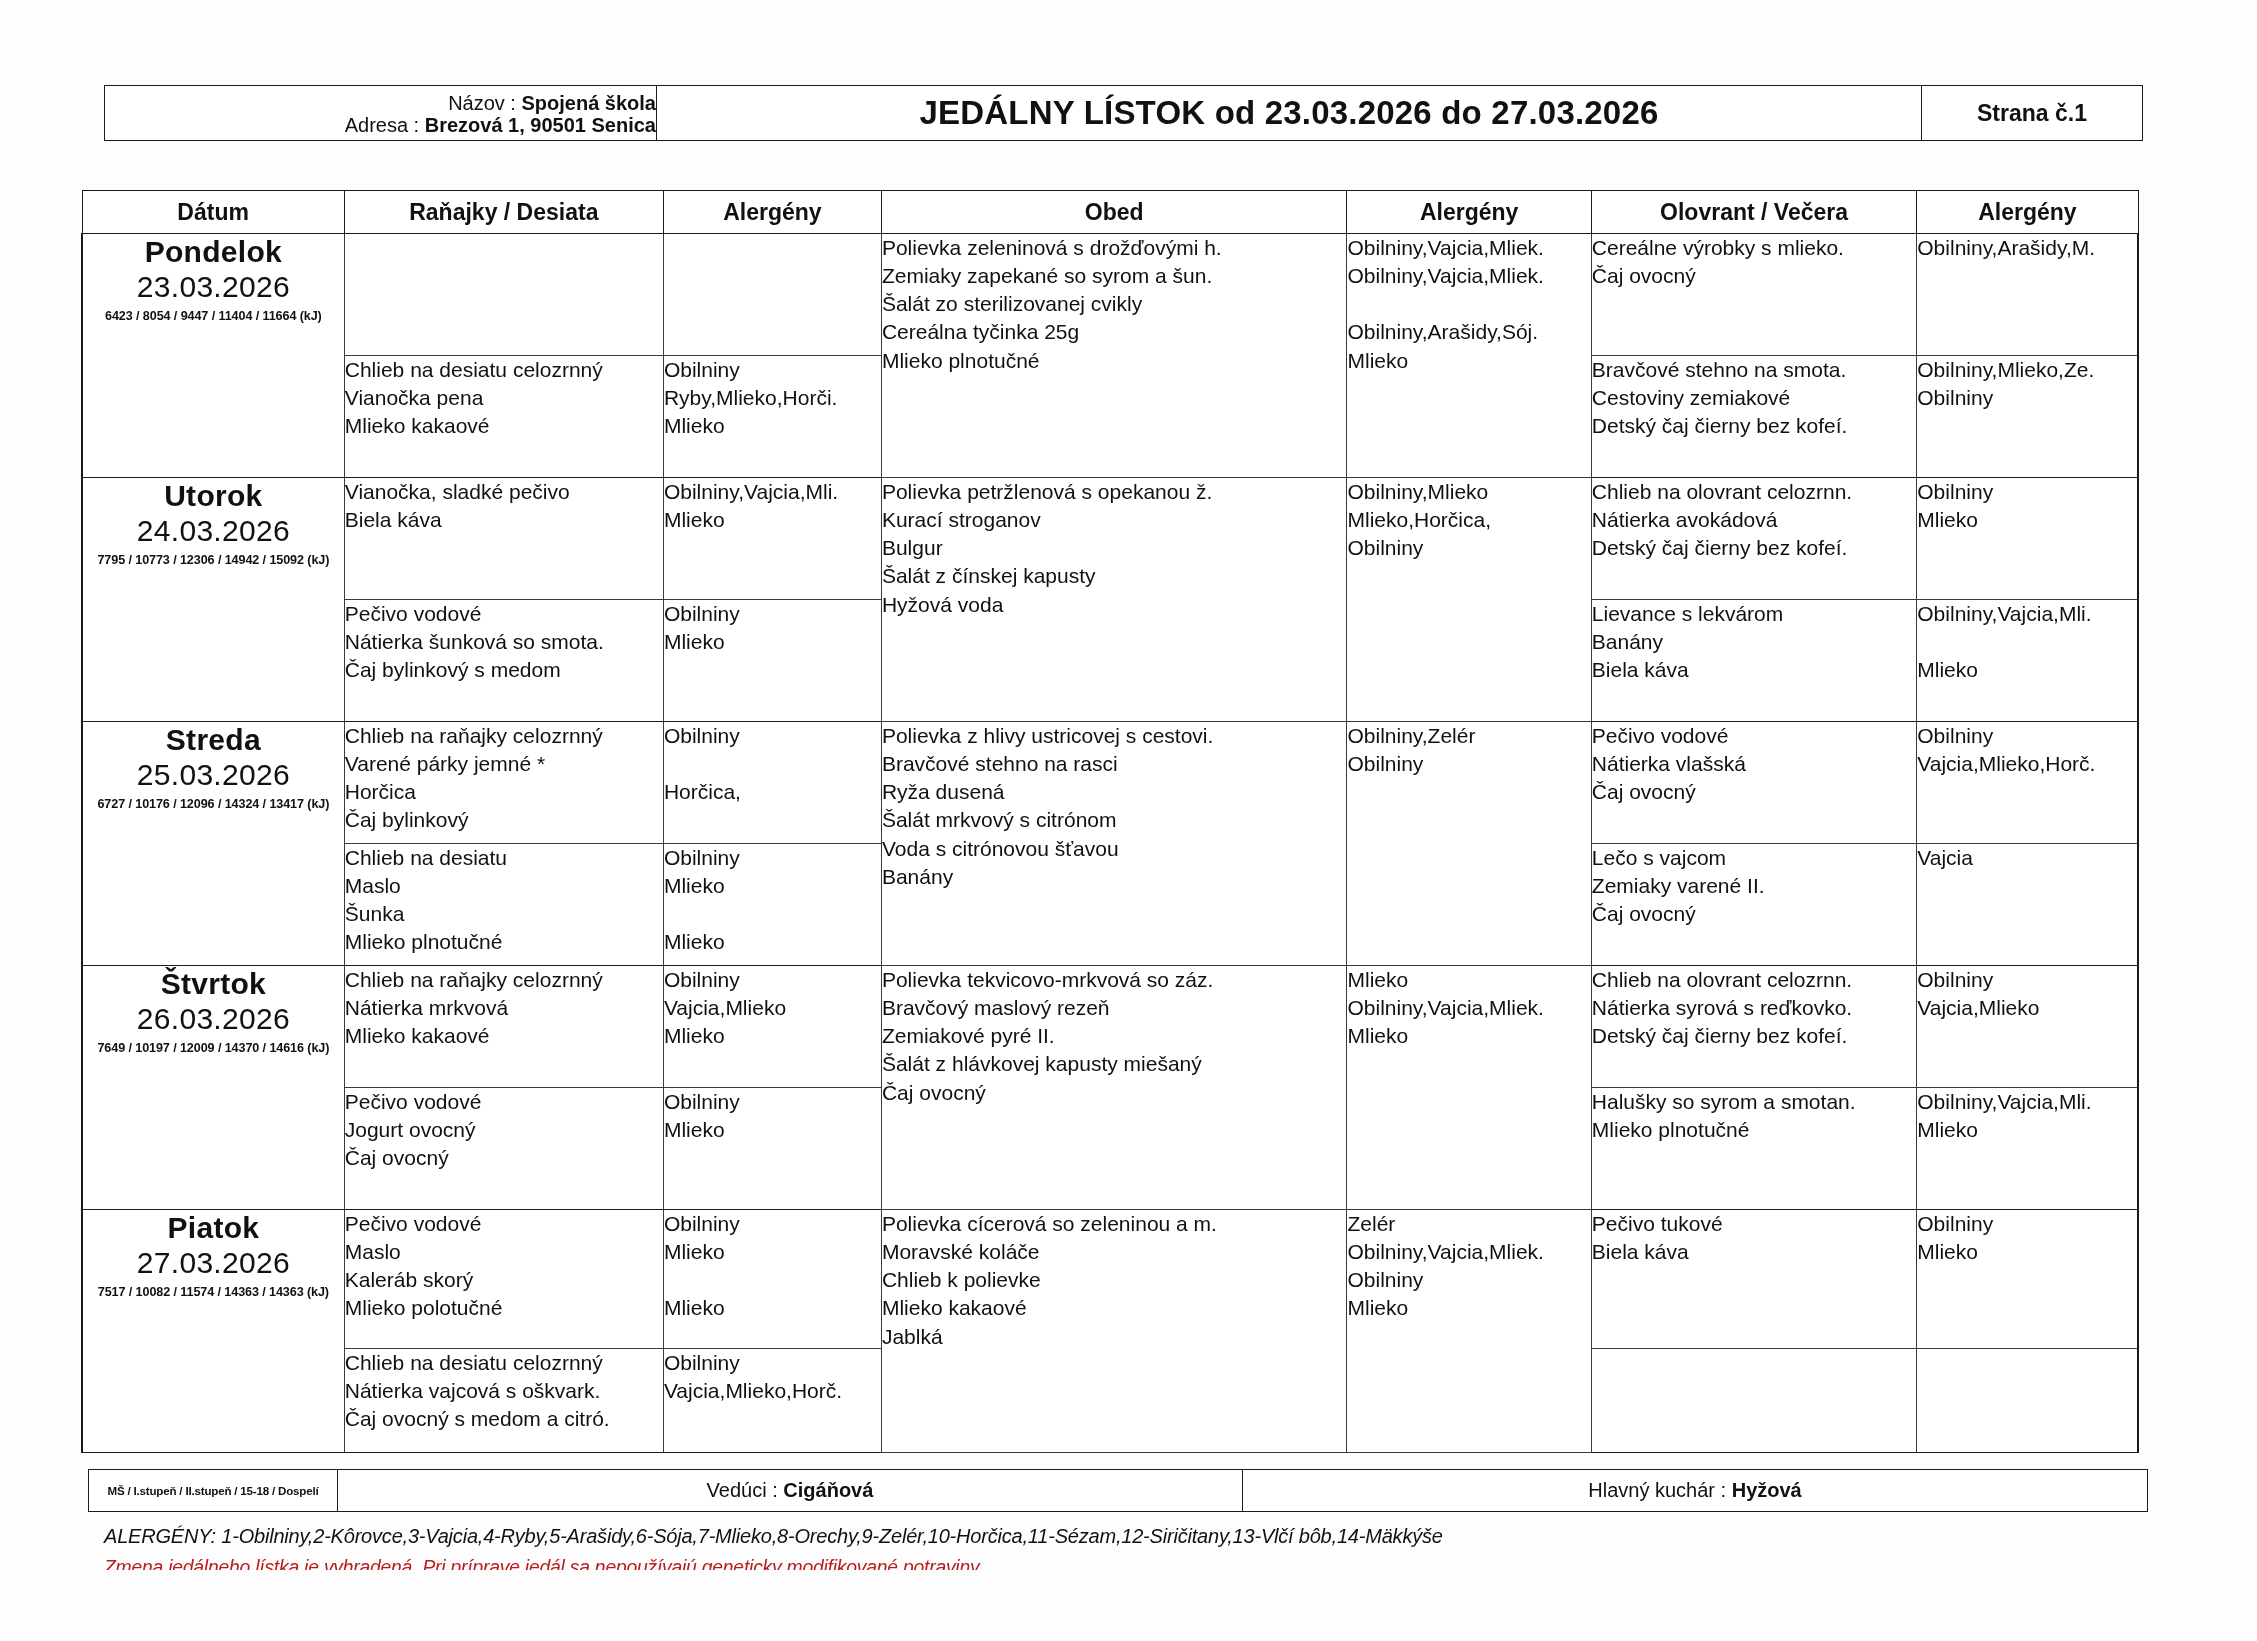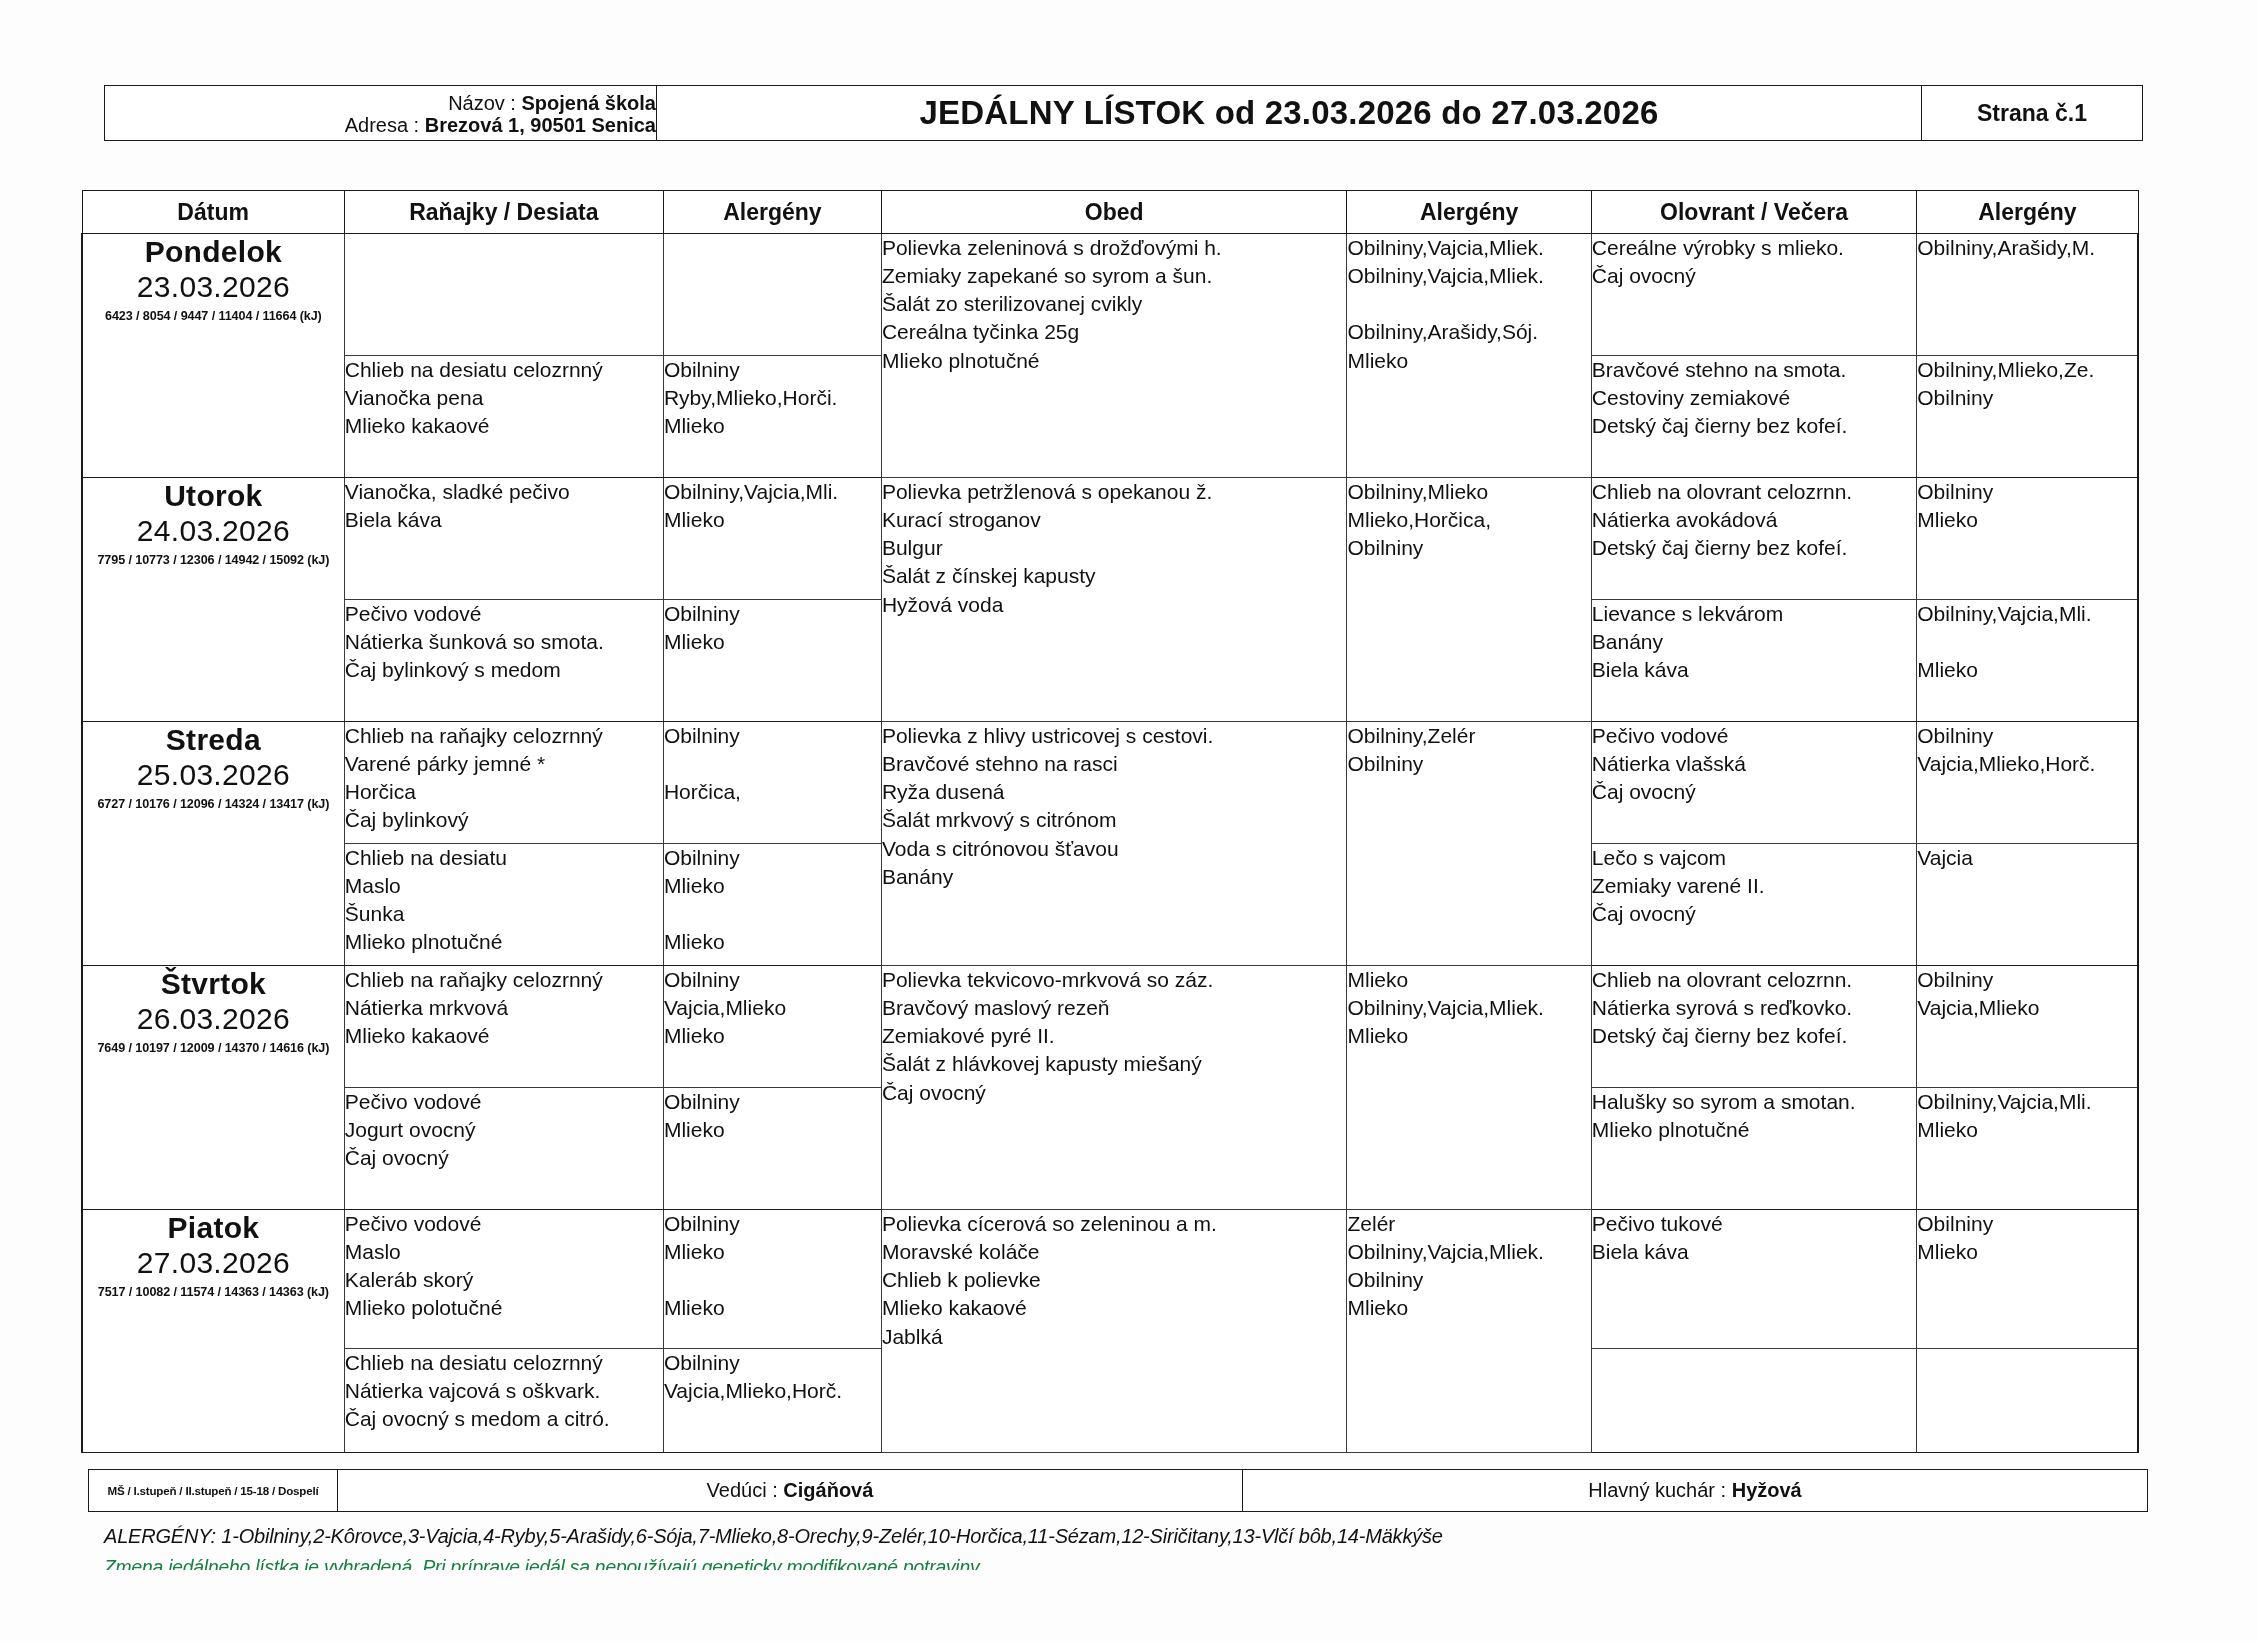--- a/index.html
+++ b/index.html
@@ -181,21 +181,21 @@
     font-size: 20px;
     letter-spacing: -0.2px;
     white-space: nowrap;
     line-height: 1.2;
   }
   .note-fine {
     margin-top: 8.7px;
     font-size: 19.3px;
     letter-spacing: -0.2px;
     white-space: nowrap;
-    color: #15803d;
+    color: #b91c1c;
     height: 13.5px;
     overflow: hidden;
   }
 </style>
 </head>
 <body>
 
 <div class="page">
 
   <div class="top-header">

